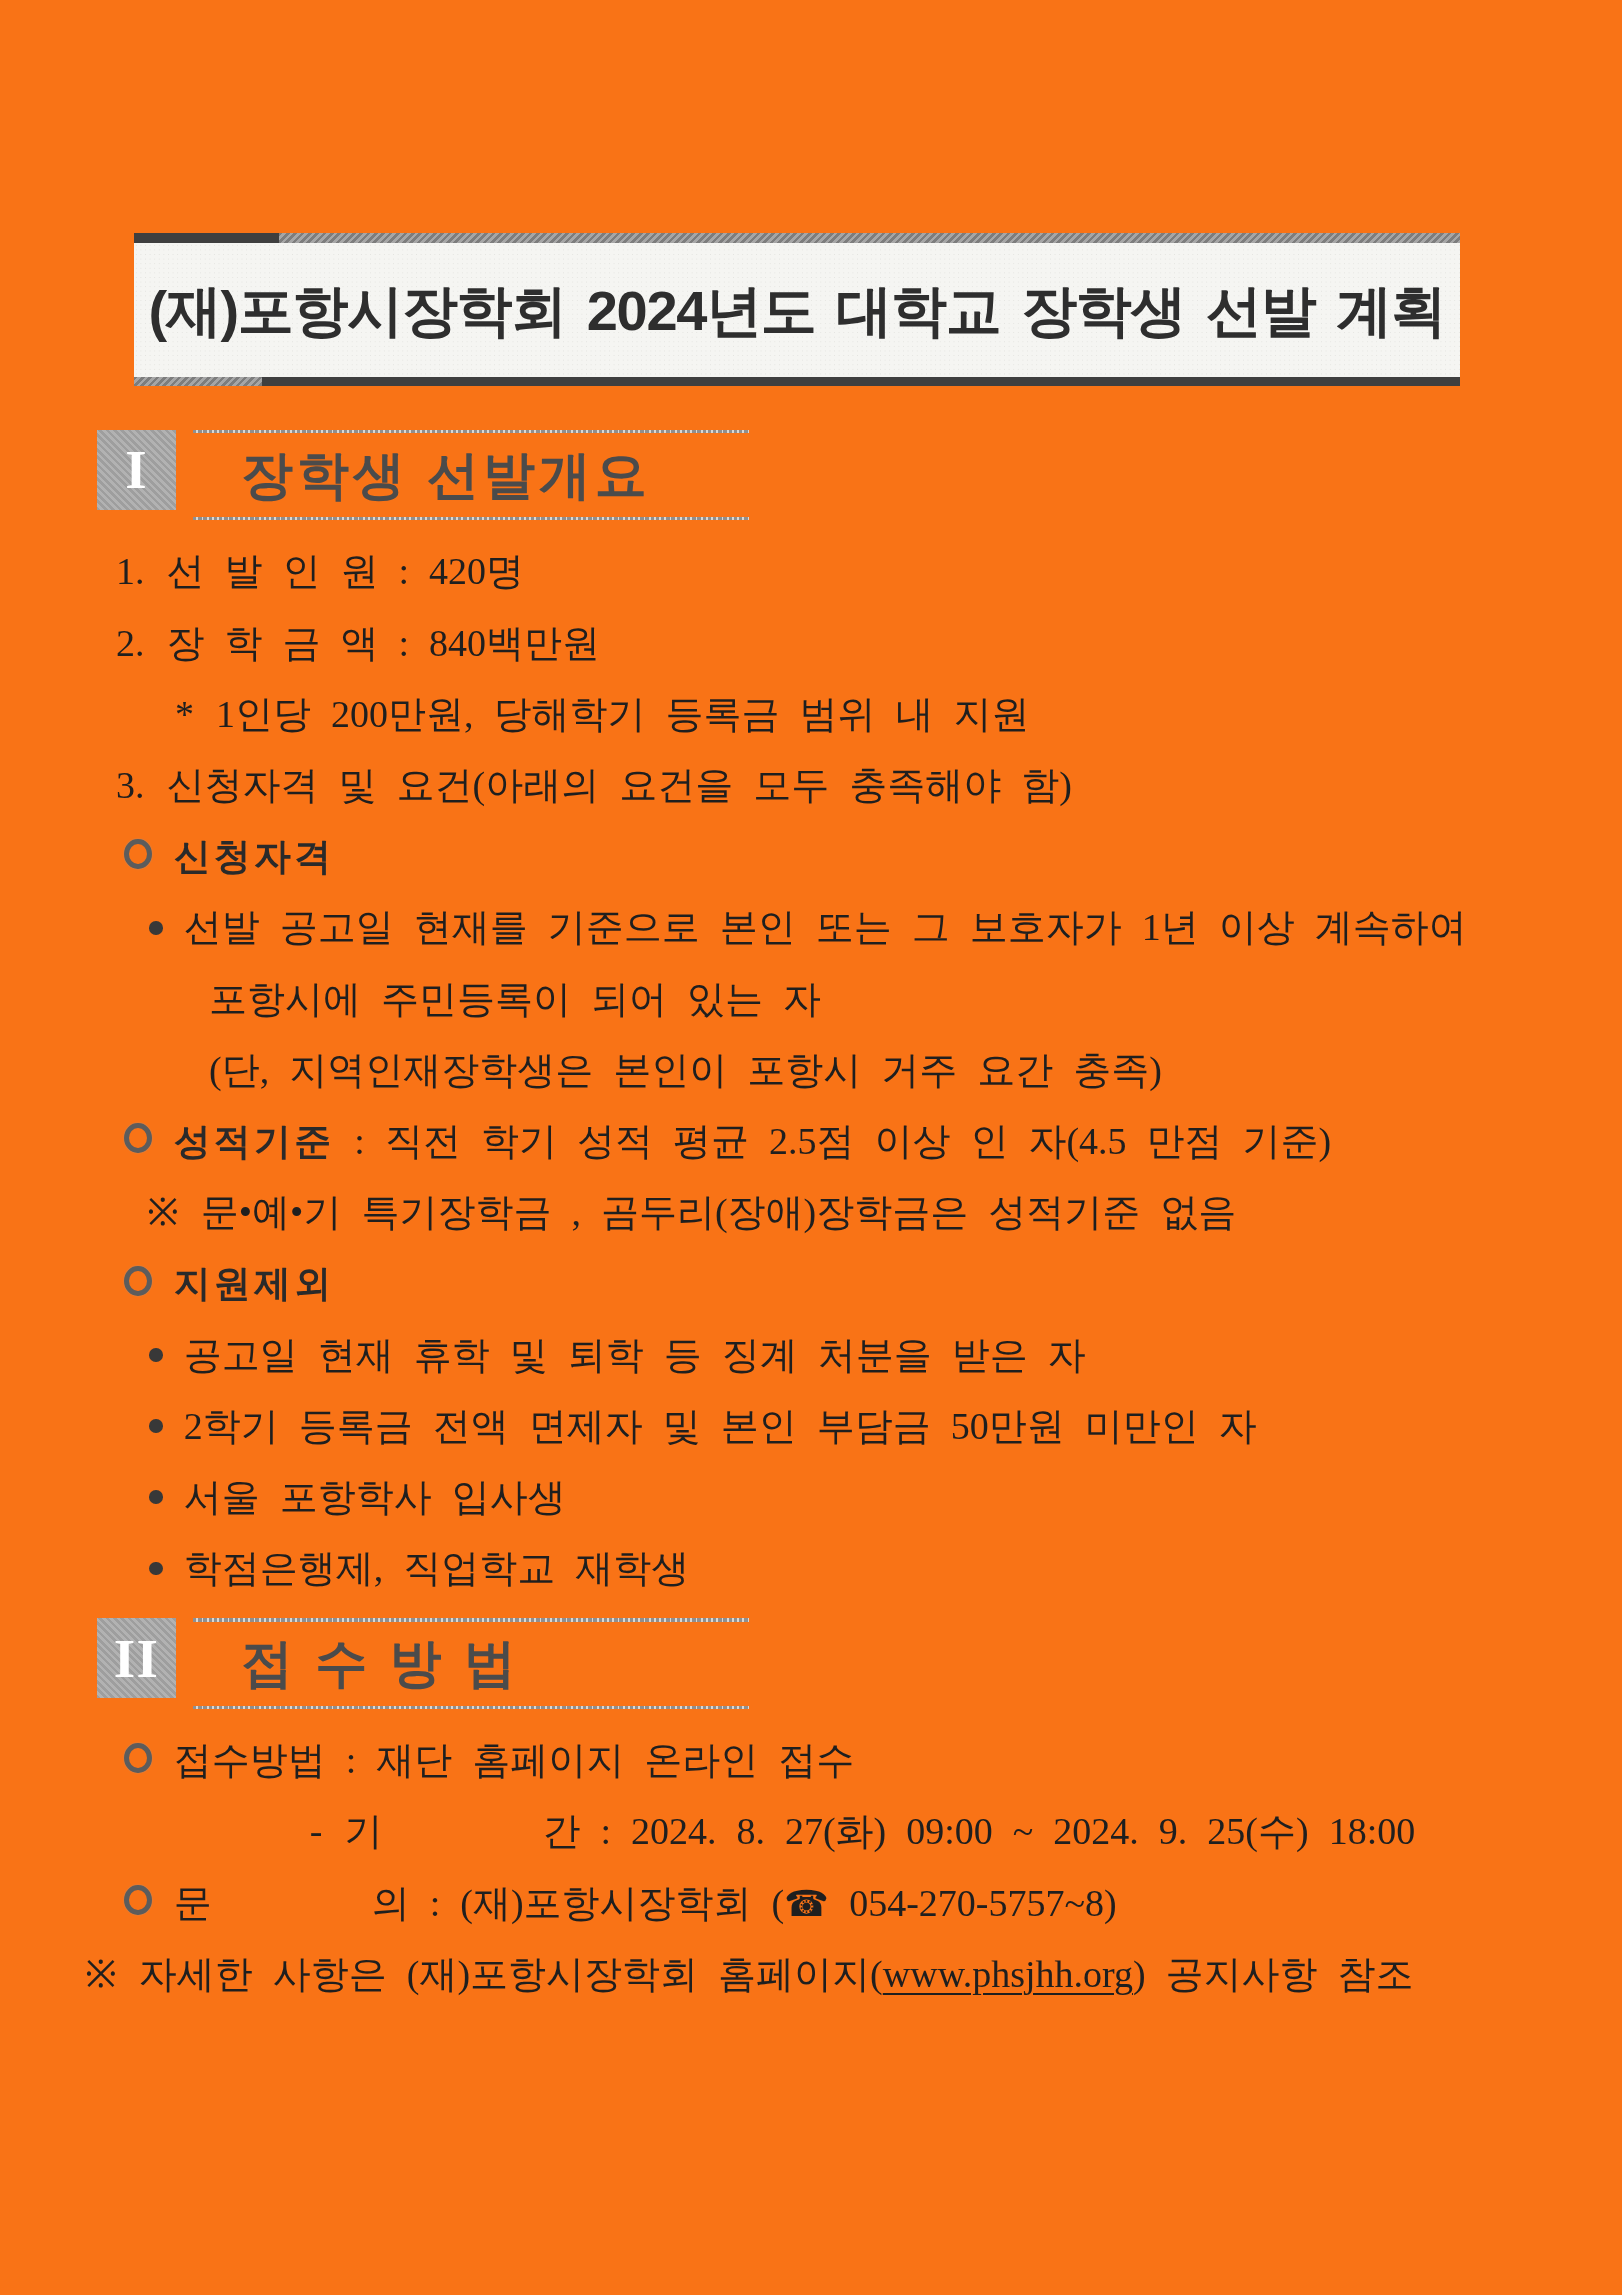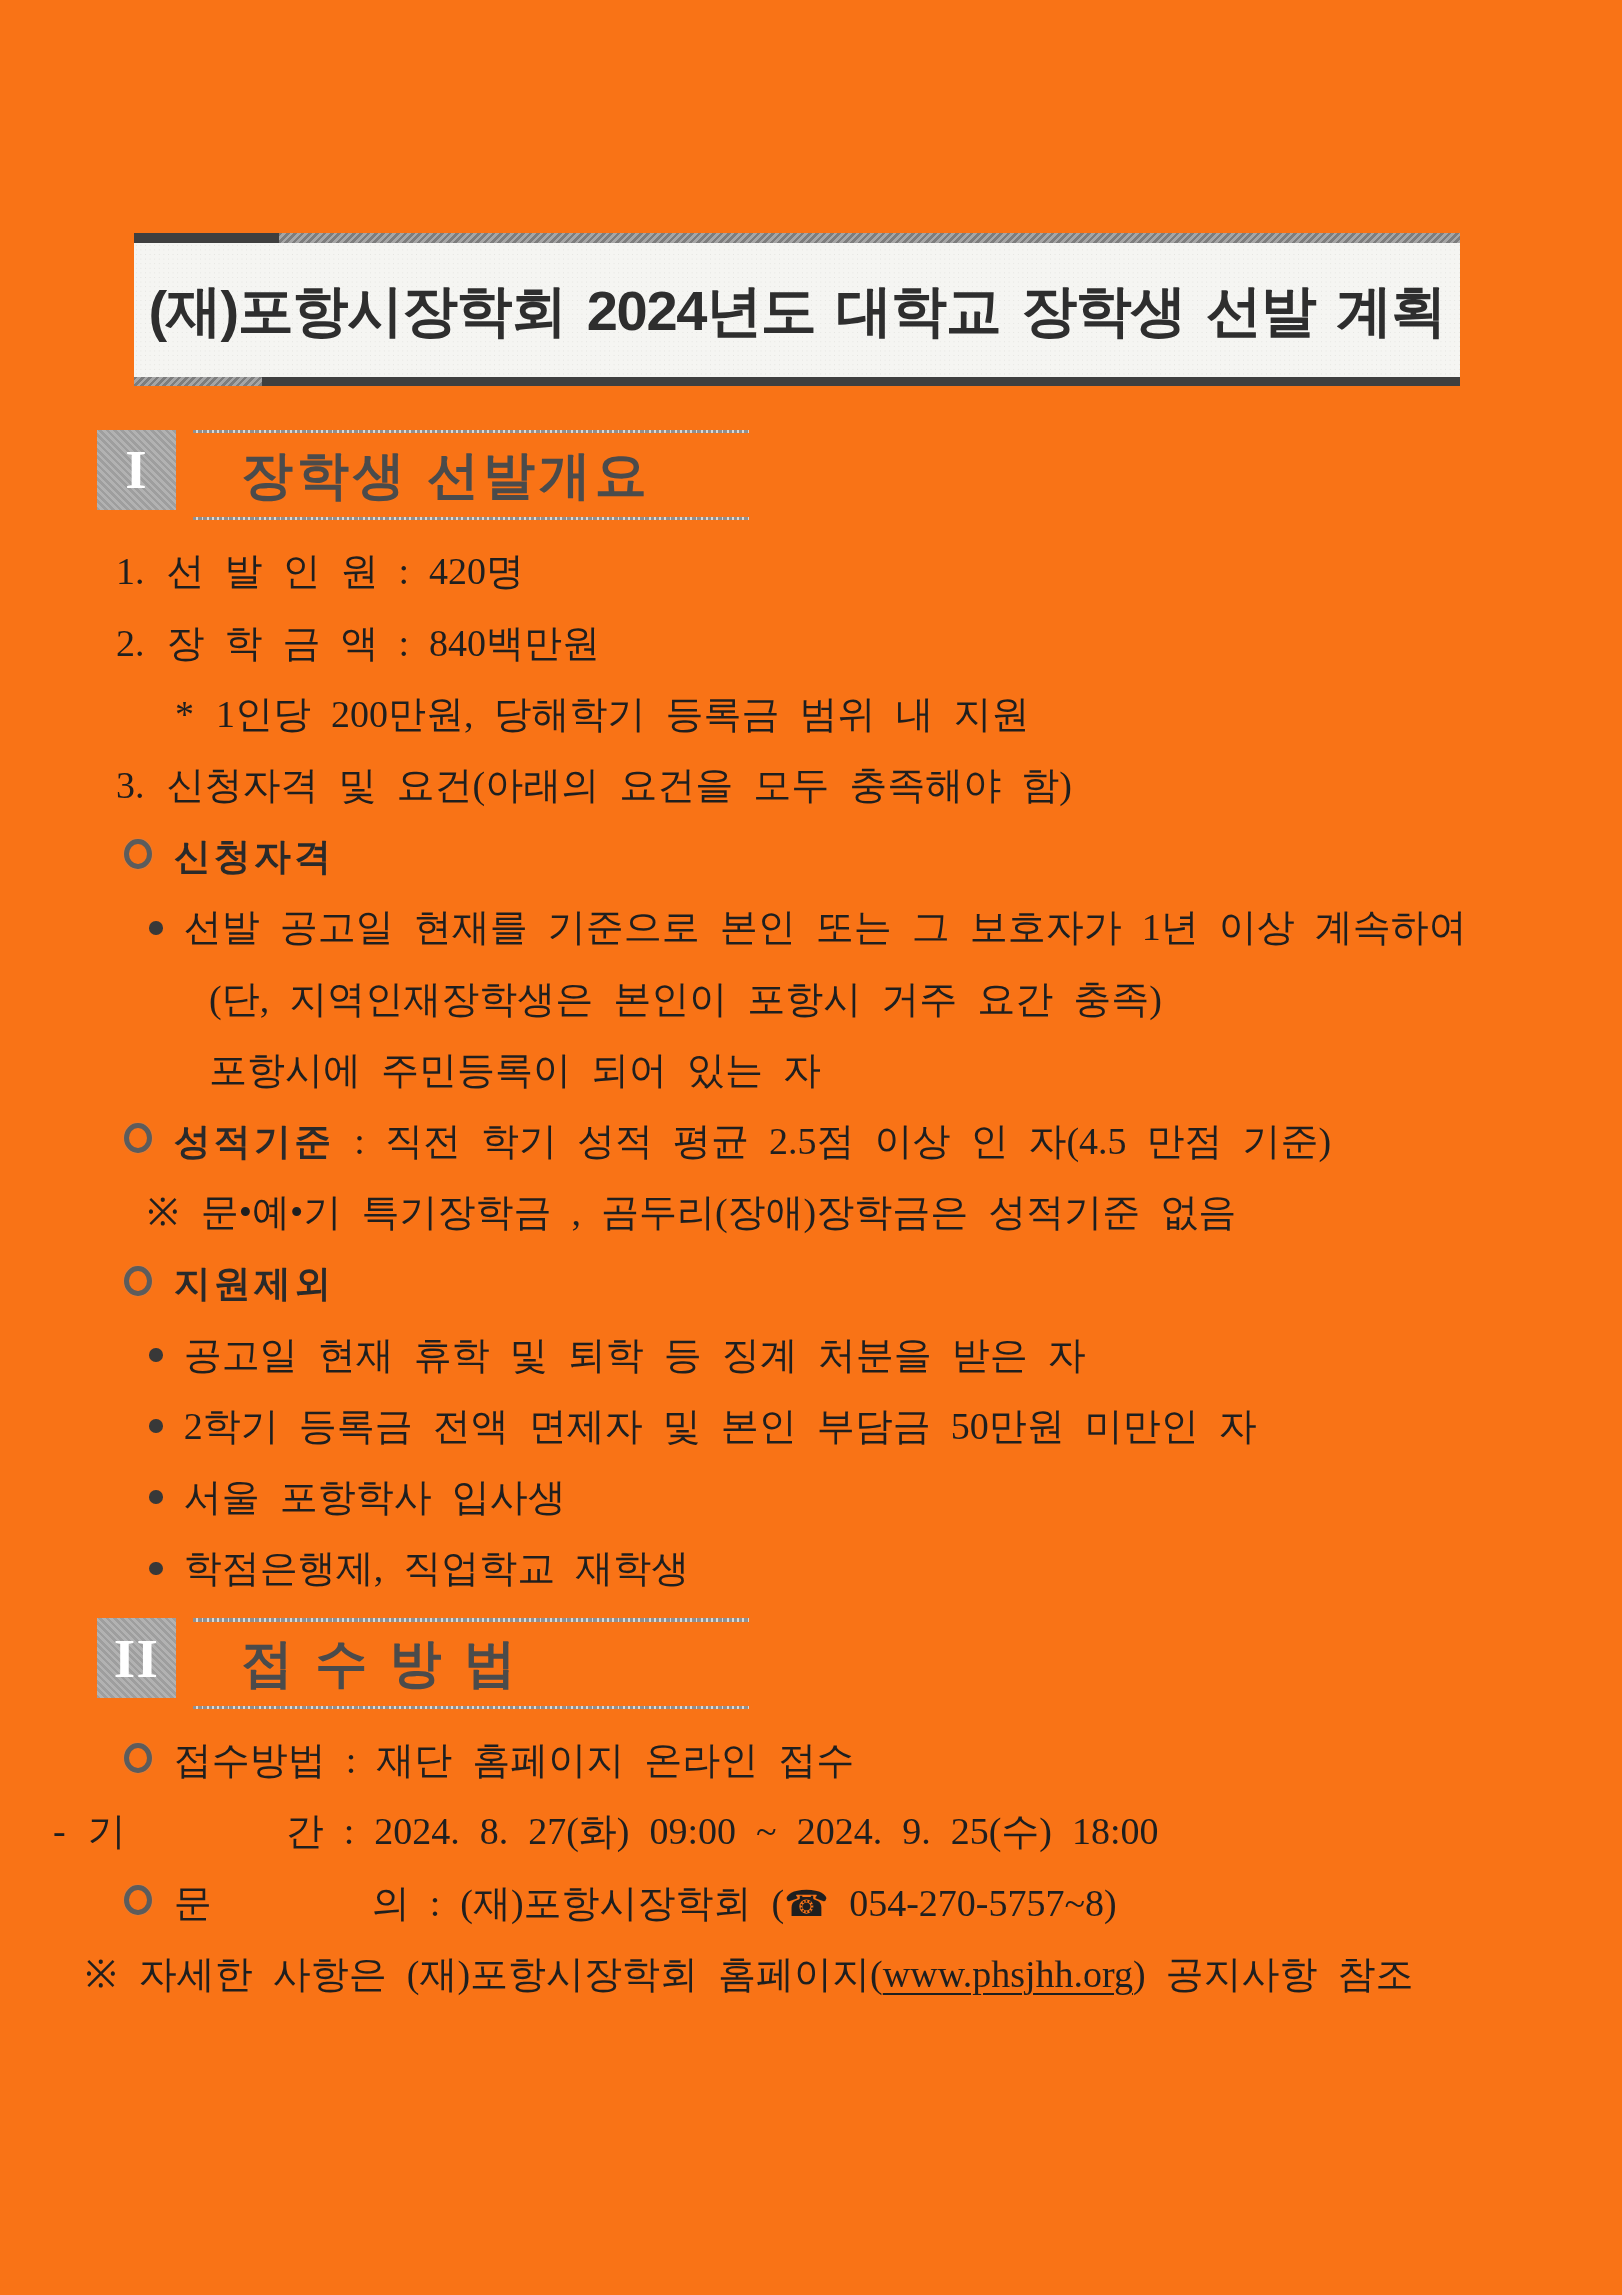--- a/index.html
+++ b/index.html
@@ -81,21 +81,21 @@
     word-spacing:10.5px;
     white-space:pre-wrap;
   }
   .line .txt { white-space:pre-wrap; }
   .item      { margin-left:116px; }
   .note      { margin-left:175px; }
   .ring      { margin-left:124px; }
   .dot       { margin-left:149px; }
   .cont      { margin-left:209px; }
   .refmark   { margin-left:147px; }
-  .dash      { margin-left:53px; }
+  .dash      { margin-left:102px;text-align:center; }
   .ref-left  { margin-left:85px; }
 
   .marker-text { display:inline-block; margin-right:22px; }
   .ring-ico {
     display:inline-block;
     width:17.7px; height:20px;
     border:5.9px solid #5c5c5c;
     border-radius:50%;
     margin-right:22px;
     vertical-align:0.7px;
@@ -150,22 +150,22 @@
         <div class="rule"></div>
       </div>
     </div>
     <div class="lines" id="sec0-lines">
         <div class="line item"><span class="marker-text">1.</span><span class="txt">선 발 인 원 : 420명</span></div>
         <div class="line item"><span class="marker-text">2.</span><span class="txt">장 학 금 액 : 840백만원</span></div>
         <div class="line note"><span class="marker-text">*</span><span class="txt">1인당 200만원, 당해학기 등록금 범위 내 지원</span></div>
         <div class="line item"><span class="marker-text">3.</span><span class="txt">신청자격 및 요건(아래의 요건을 모두 충족해야 함)</span></div>
         <div class="line ring"><span class="ring-ico"></span><span class="b">신청자격</span></div>
         <div class="line dot"><span class="dot-ico"></span><span class="txt">선발 공고일 현재를 기준으로 본인 또는 그 보호자가 1년 이상 계속하여</span></div>
+        <div class="line cont"><span class="txt">포항시에 주민등록이 되어 있는 자</span></div>
         <div class="line cont"><span class="txt">(단, 지역인재장학생은 본인이 포항시 거주 요간 충족)</span></div>
-        <div class="line cont"><span class="txt">포항시에 주민등록이 되어 있는 자</span></div>
         <div class="line ring"><span class="ring-ico"></span><span class="b">성적기준</span><span class="txt"> : 직전 학기 성적 평균 2.5점 이상 인 자(4.5 만점 기준)</span></div>
         <div class="line refmark"><span class="marker-text">※</span><span class="txt">문•예•기 특기장학금 , 곰두리(장애)장학금은 성적기준 없음</span></div>
         <div class="line ring"><span class="ring-ico"></span><span class="b">지원제외</span></div>
         <div class="line dot"><span class="dot-ico"></span><span class="txt">공고일 현재 휴학 및 퇴학 등 징계 처분을 받은 자</span></div>
         <div class="line dot"><span class="dot-ico"></span><span class="txt">2학기 등록금 전액 면제자 및 본인 부담금 50만원 미만인 자</span></div>
         <div class="line dot"><span class="dot-ico"></span><span class="txt">서울 포항학사 입사생</span></div>
         <div class="line dot"><span class="dot-ico"></span><span class="txt">학점은행제, 직업학교 재학생</span></div>
       </div>
   </section>
 

